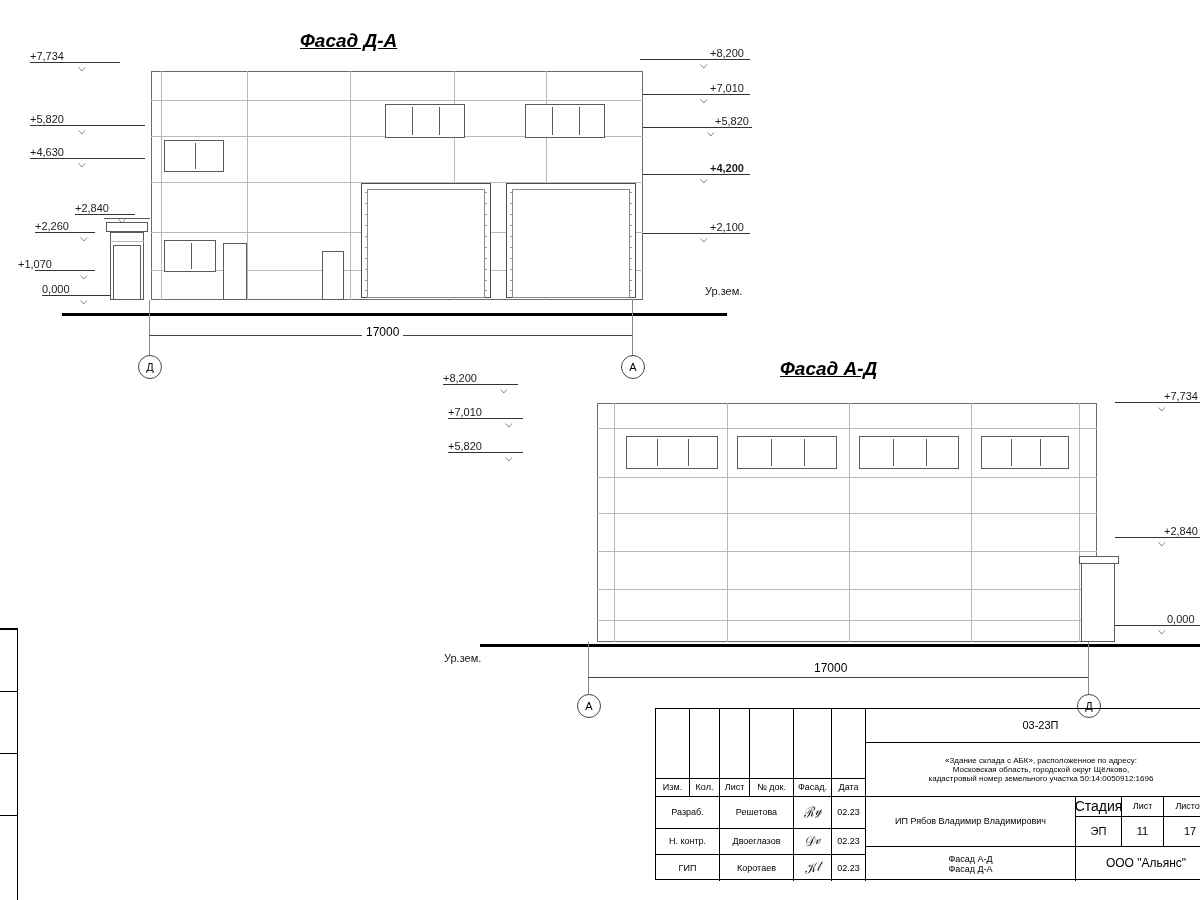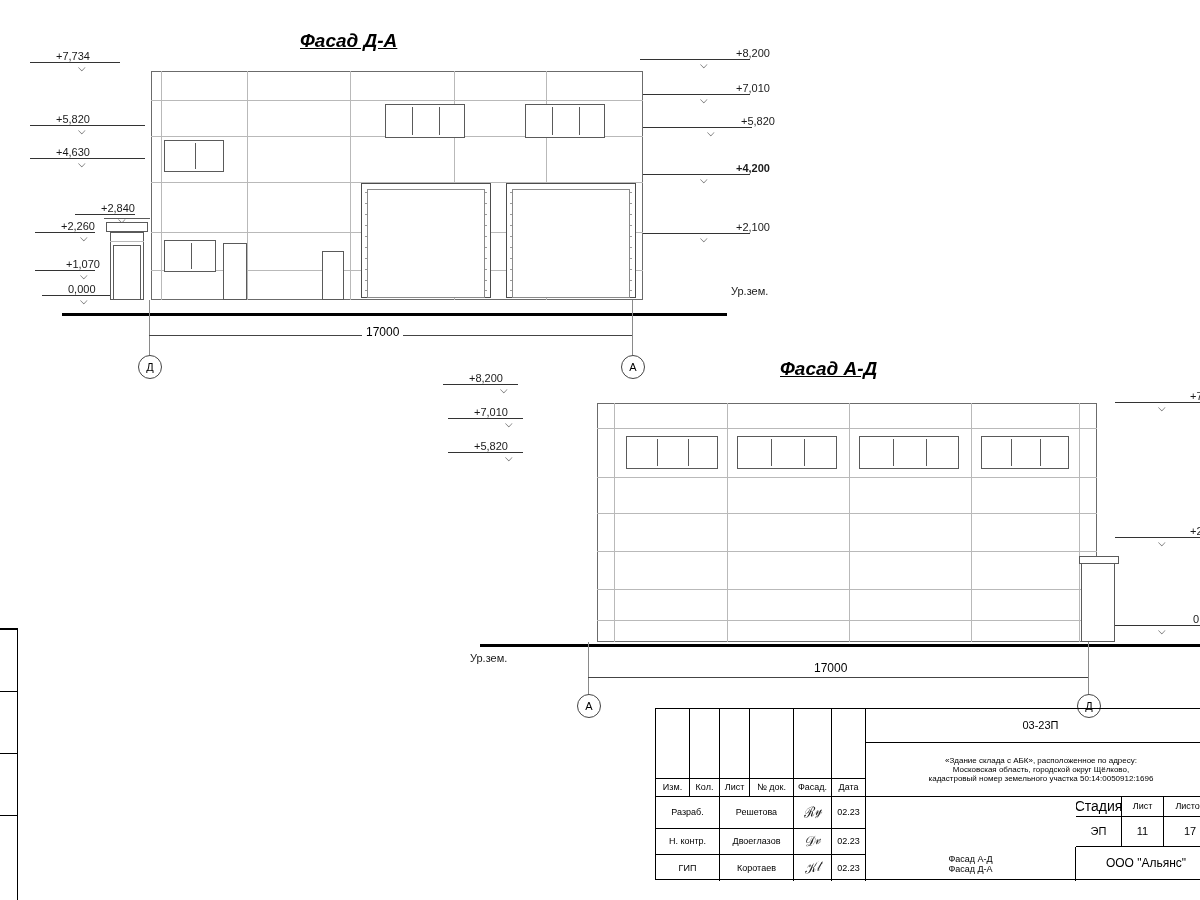--- a/index.html
+++ b/index.html
@@ -17,21 +17,20 @@
     height: 900px;
     overflow: hidden;
     background: #fff;
     padding-left: 9px;
   }
   .abs { position: absolute; }
   .lbl {
     font-size: 11px;
     white-space: nowrap;
     color: #1a1a1a;
-    margin-left: 26px;
   }
   .title {
     font-size: 19px;
     font-style: italic;
     font-weight: bold;
     text-decoration: underline;
     white-space: nowrap;
   }
   .mark-arrow {
     font-size: 10px;
@@ -183,21 +182,21 @@
   <div class="hline abs" style="left:30px; top:158px; width:115px;"></div>
 
   <div class="lbl abs" style="left:75px; top:202px;">+2,840</div>
   <div class="mark-arrow abs" style="left:118px; top:215px;">⌵</div>
   <div class="hline abs" style="left:75px; top:214px; width:60px;"></div>
 
   <div class="lbl abs" style="left:35px; top:220px;">+2,260</div>
   <div class="mark-arrow abs" style="left:80px; top:233px;">⌵</div>
   <div class="hline abs" style="left:35px; top:232px; width:60px;"></div>
 
-  <div class="lbl abs" style="left:40px; top:258px;">+1,070</div>
+  <div class="lbl abs" style="left:18px; top:258px;">+1,070</div>
   <div class="mark-arrow abs" style="left:80px; top:271px;">⌵</div>
   <div class="hline abs" style="left:35px; top:270px; width:60px;"></div>
 
   <div class="lbl abs" style="left:42px; top:283px;">0,000</div>
   <div class="mark-arrow abs" style="left:80px; top:296px;">⌵</div>
   <div class="hline abs" style="left:42px; top:295px; width:90px;"></div>
 
   <div class="lbl abs" style="left:710px; top:47px;">+8,200</div>
   <div class="mark-arrow abs" style="left:700px; top:60px;">⌵</div>
   <div class="hline abs" style="left:640px; top:59px; width:110px;"></div>
@@ -425,20 +424,21 @@
     </div>
 
     <div class="cell" style="left:420px; top:88px; width:46px; height:20px; font-size:14px;">Стадия</div>
     <div class="cell" style="left:466px; top:88px; width:42px; height:20px; font-size:9px;">Лист</div>
     <div class="cell nb-r" style="left:508px; top:88px; width:52px; height:20px; font-size:9px;">Листов</div>
 
     <div class="cell" style="left:420px; top:108px; width:46px; height:30px; font-size:11px;">ЭП</div>
     <div class="cell" style="left:466px; top:108px; width:42px; height:30px; font-size:11px;">11</div>
     <div class="cell nb-r" style="left:508px; top:108px; width:52px; height:30px; font-size:11px;">17</div>
 
+    <div class="cell" style="left:210px; top:88px; width:210px; height:50px; font-size:9px;">ИП Рябов Владимир Владимирович</div>
 
     <div class="cell nb-b" style="left:210px; top:138px; width:210px; height:34px; flex-direction:column; font-size:9px;">
       <span>Фасад А-Д</span>
       <span>Фасад Д-А</span>
     </div>
 
     <div class="cell nb-b nb-r" style="left:420px; top:138px; width:140px; height:34px; font-size:12px;">ООО "Альянс"</div>
   </div>
 
 </div>

